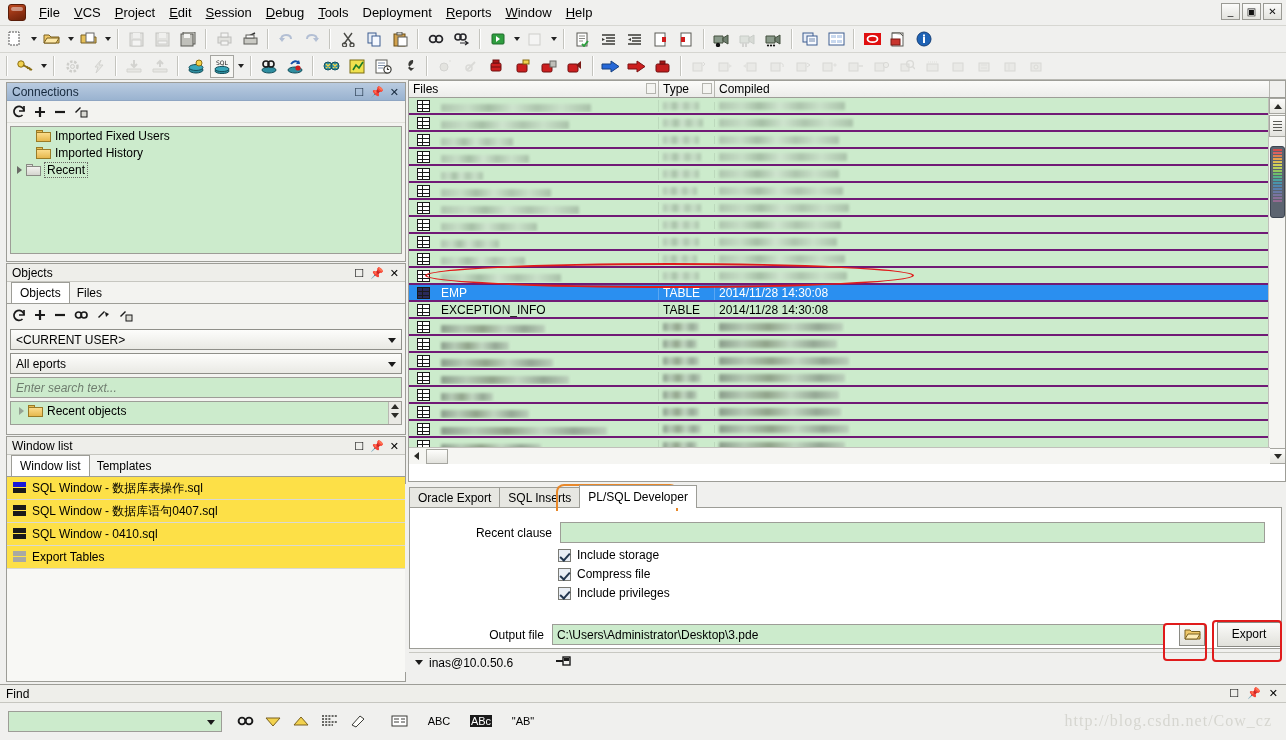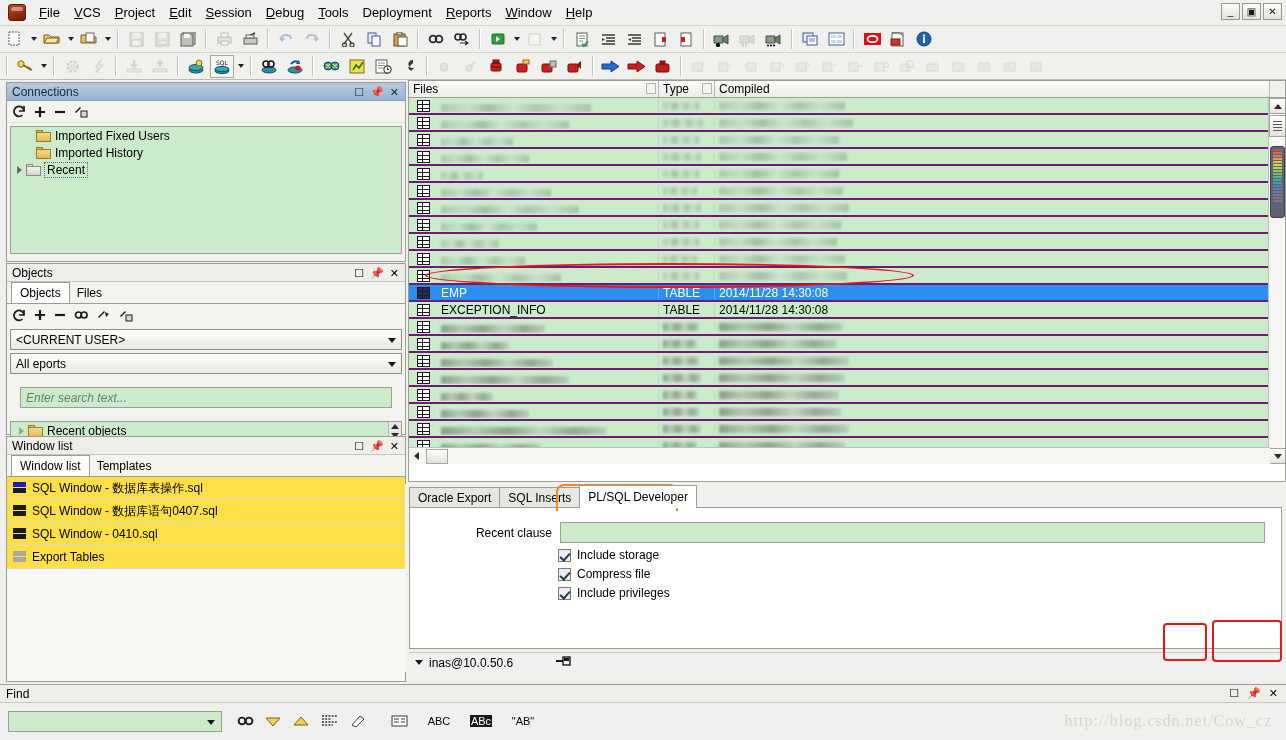--- a/index.html
+++ b/index.html
@@ -152,21 +152,21 @@
     height: 21px; margin: 3px; background: linear-gradient(#fdfdfb,#e9e9e4);
     border: 1px solid #8f8f89; display: flex; align-items: center;
     padding-left: 5px; font-size: 12px; position: relative; cursor: default;
   }
   .combo .arr {
     position: absolute; right: 5px; top: 8px;
     border-left: 4px solid transparent; border-right: 4px solid transparent;
     border-top: 5px solid #1a1a1a;
   }
   .searchbox {
-    height: 21px; margin: 13px; background: #ccebcc; border: 1px solid #9d9d97;
+    height: 21px; margin: 3px; background: #ccebcc; border: 1px solid #9d9d97;
     display:flex; align-items:center; padding-left:5px;
     font-style: italic; color: #6f7d6f; font-size: 12px;
   }
 
   .wlist-row {
     height: 23px; display: flex; align-items: center; padding-left: 6px;
     border-bottom: 1px solid #d9d9d3; font-size: 12px; background: #fde047;
     cursor: default;
   }
   .wicon { width: 13px; height: 12px; margin-right: 6px; flex: 0 0 auto; position:relative; }
@@ -1422,20 +1422,31 @@
       </div>
       <div class="cbrow">
         <span class="cbox"></span>
         <span>Compress file</span>
       </div>
       <div class="cbrow">
         <span class="cbox"></span>
         <span>Include privileges</span>
       </div>
 
+      <div class="formrow" style="margin-top:22px;">
+        <div class="flabel">Output file</div>
+        <div class="ftext" style="width:650px">C:\Users\Administrator\Desktop\3.pde</div>
+        <div class="iconbtn" style="margin-left:14px;">
+          <svg width="17" height="13">
+              <path d="M1 11V2h5l1.5 1.5H16V11z" fill="#f0c96a" stroke="#7a6120"></path>
+              <path d="M1 11l3-5h12l-3 5z" fill="#fdecb6" stroke="#7a6120"></path>
+            </svg>
+        </div>
+        <div class="btn" style="margin-left:12px;">Export</div>
+      </div>
     </div>
 
     <div class="ex-status">
       <span class="dn"></span>
       <span>inas@10.0.50.6</span>
       <span style="margin-left:36px;">
         <svg width="17" height="13">
             <path d="M1 6 h7" stroke="#1a1a1a" stroke-width="2"></path>
             <rect x="8" y="2" width="7" height="8" fill="none" stroke="#1a1a1a" stroke-width="1.4"></rect>
             <path d="M9 3 h5 v3 h-5z" fill="#1a1a1a"></path>

